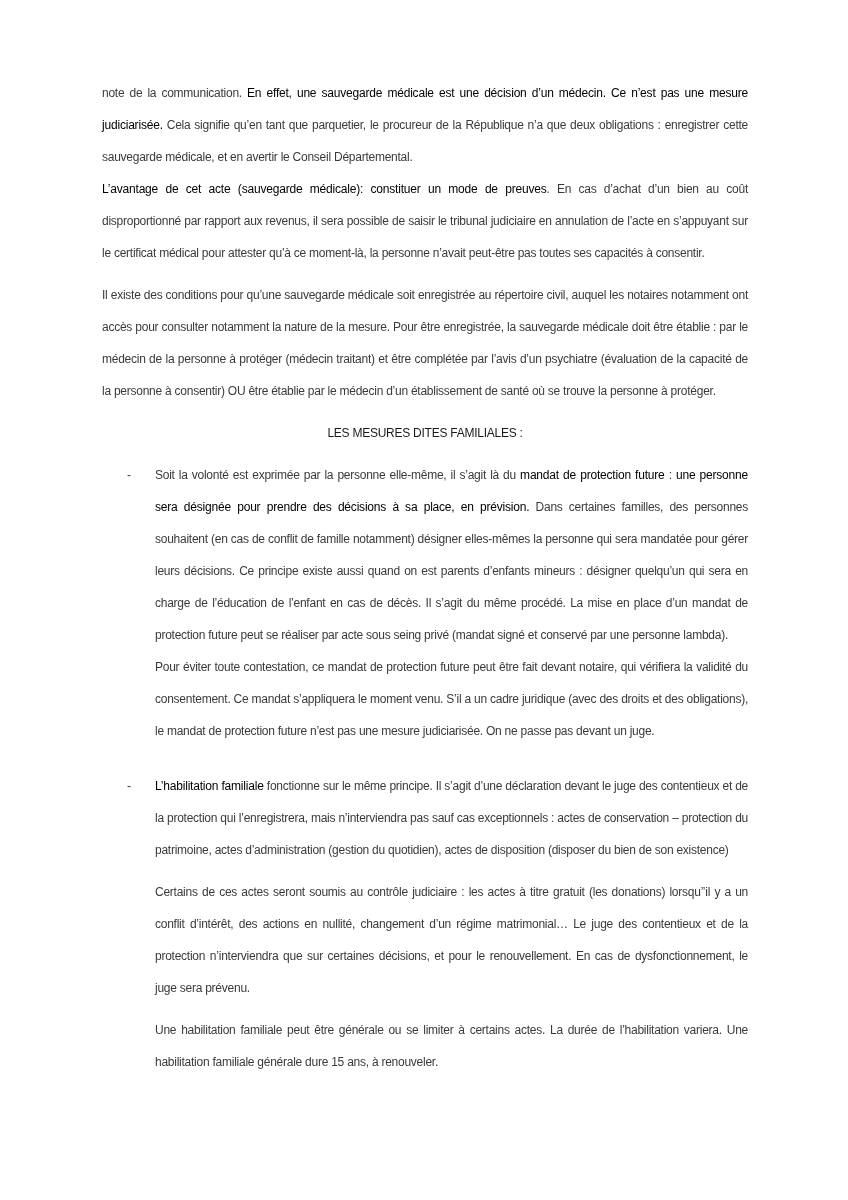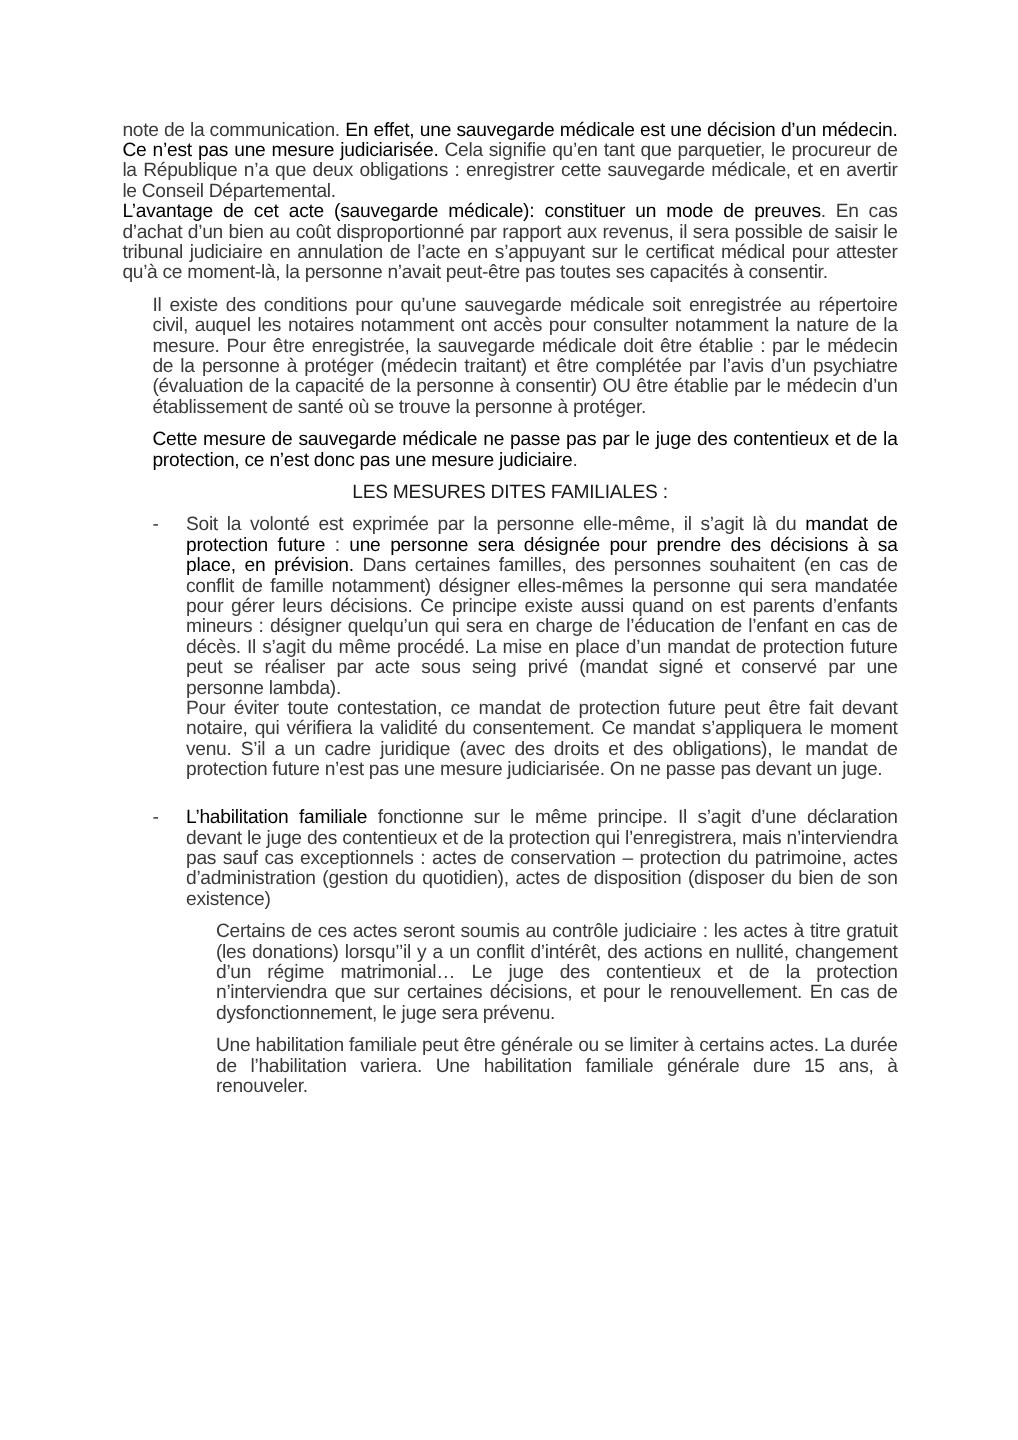--- a/index.html
+++ b/index.html
@@ -1,44 +1,43 @@
 <!DOCTYPE html>
 <html><head>
 <meta charset="utf-8">
 <style>
   html, body { margin: 0; padding: 0; background: #ffffff; }
   body { width: 848px; height: 1200px; position: relative; overflow: hidden; }
   .page {
-    position: absolute; left: 102px; top: 100px; width: 646px;
+    position: absolute; left: 102px; top: 77px; width: 646px;
     font-family: "Liberation Sans", sans-serif;
-    font-size: 16px; line-height: 17px;
+    font-size: 12px; line-height: 32px;
     color: #3a3a3a; font-weight: normal;
     letter-spacing: -0.25px;
   }
   p { margin: 0; text-align: justify; }
   .em { color: #000000; letter-spacing: -0.2px; }
-  .gap { margin-top: 10px; margin-left: 25px; }
+  .gap { margin-top: 10px; }
   .heading { margin-top: 10px; color: #1a1a1a; text-align: center; }
   .bullet { position: relative; padding-left: 53px; margin-top: 10px; }
   .bullet .dash { position: absolute; left: 25px; top: 0; }
   .bullet p { text-align: justify; }
   .spacer-lg { height: 23px; }
 </style>
 </head>
 <body>
 
 <div class="page">
 
   <p><span>note de la communication. </span><span class="em">En effet, une sauvegarde médicale est une décision d’un médecin. Ce n’est pas une mesure judiciarisée.</span><span> Cela signifie qu’en tant que parquetier, le procureur de la République n’a que deux obligations : enregistrer cette sauvegarde médicale, et en avertir le Conseil Départemental.</span></p>
 
   <p><span class="em">L’avantage de cet acte (sauvegarde médicale): constituer un mode de preuves</span><span>. En cas d’achat d’un bien au coût disproportionné par rapport aux revenus, il sera possible de saisir le tribunal judiciaire en annulation de l’acte en s’appuyant sur le certificat médical pour attester qu’à ce moment-là, la personne n’avait peut-être pas toutes ses capacités à consentir.</span></p>
 
   <p class="gap">Il existe des conditions pour qu’une sauvegarde médicale soit enregistrée au répertoire civil, auquel les notaires notamment ont accès pour consulter notamment la nature de la mesure. Pour être enregistrée, la sauvegarde médicale doit être établie : par le médecin de la personne à protéger (médecin traitant) et être complétée par l’avis d’un psychiatre (évaluation de la capacité de la personne à consentir) OU être établie par le médecin d’un établissement de santé où se trouve la personne à protéger.</p>
 
-  <p class="gap"><span class="em">Cette mesure de sauvegarde médicale ne passe pas par le juge des contentieux et de la protection, ce n’est donc pas une mesure judiciaire</span><span>.</span></p>
 
   <p class="heading">LES MESURES DITES FAMILIALES :</p>
 
   <div class="bullet">
     <span class="dash">-</span>
     <p><span>Soit la volonté est exprimée par la personne elle-même, il s’agit là du </span><span class="em">mandat de protection future</span><span> : </span><span class="em">une personne sera désignée pour prendre des décisions à sa place, en prévision.</span><span> Dans certaines familles, des personnes souhaitent (en cas de conflit de famille notamment) désigner elles-mêmes la personne qui sera mandatée pour gérer leurs décisions. Ce principe existe aussi quand on est parents d’enfants mineurs : désigner quelqu’un qui sera en charge de l’éducation de l’enfant en cas de décès. Il s’agit du même procédé. La mise en place d’un mandat de protection future peut se réaliser par acte sous seing privé (mandat signé et conservé par une personne lambda).</span></p>
     <p>Pour éviter toute contestation, ce mandat de protection future peut être fait devant notaire, qui vérifiera la validité du consentement. Ce mandat s’appliquera le moment venu. S’il a un cadre juridique (avec des droits et des obligations), le mandat de protection future n’est pas une mesure judiciarisée. On ne passe pas devant un juge.</p>
   </div>
 
   <div class="spacer-lg"></div>

